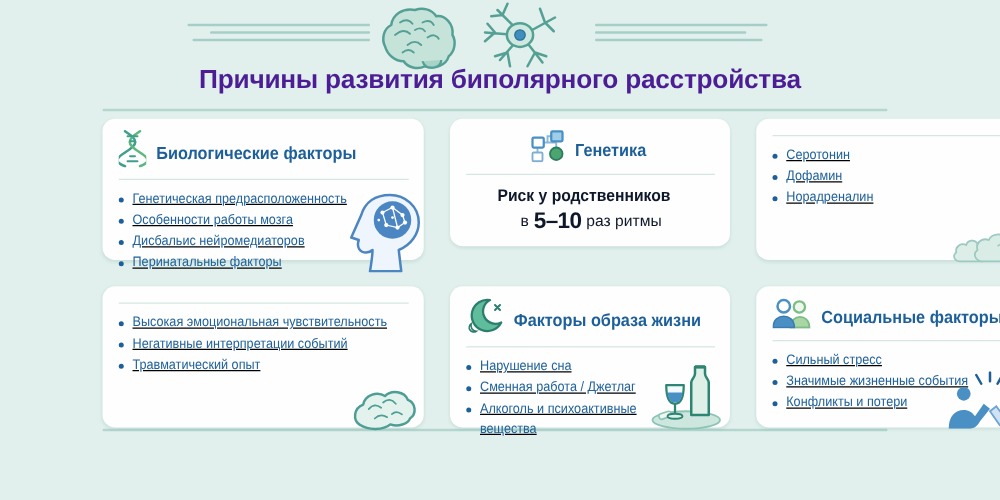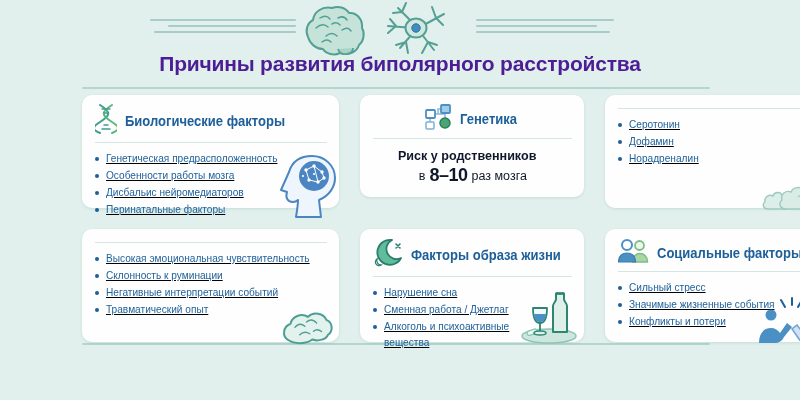--- a/index.html
+++ b/index.html
@@ -170,22 +170,22 @@
             <circle cx="21" cy="19" r="5" fill="#4aa570" stroke="#2c7d5e" stroke-width="1.5"></circle>
           </svg>
         </span>
         <h2><span class="cond">Генетика</span></h2>
       </div>
       <div class="card-rule"></div>
       <div class="risk">
         <div class="risk-l1"><span class="cond">Риск у родственников</span></div>
         <div class="risk-l2">
           <span class="small">в</span>
-          <strong>8–10</strong>
-          <span class="small">раз мозга</span>
+          <strong>5–10</strong>
+          <span class="small">раз ритмы</span>
         </div>
       </div>
     </section>
 
     <section class="card">
       <div class="card-rule"></div>
       <ul class="bullets">
         <li>
             <span class="dot"></span>
             <span class="cond">Серотонин</span>
@@ -207,24 +207,20 @@
         </svg>
       </span>
     </section>
 
     <section class="card">
       <div class="card-rule"></div>
       <ul class="bullets">
         <li>
             <span class="dot"></span>
             <span class="cond">Высокая эмоциональная чувствительность</span>
-          </li>
-        <li>
-            <span class="dot"></span>
-            <span class="cond">Склонность к руминации</span>
           </li>
         <li>
             <span class="dot"></span>
             <span class="cond">Негативные интерпретации событий</span>
           </li>
         <li>
             <span class="dot"></span>
             <span class="cond">Травматический опыт</span>
           </li>
       </ul>

